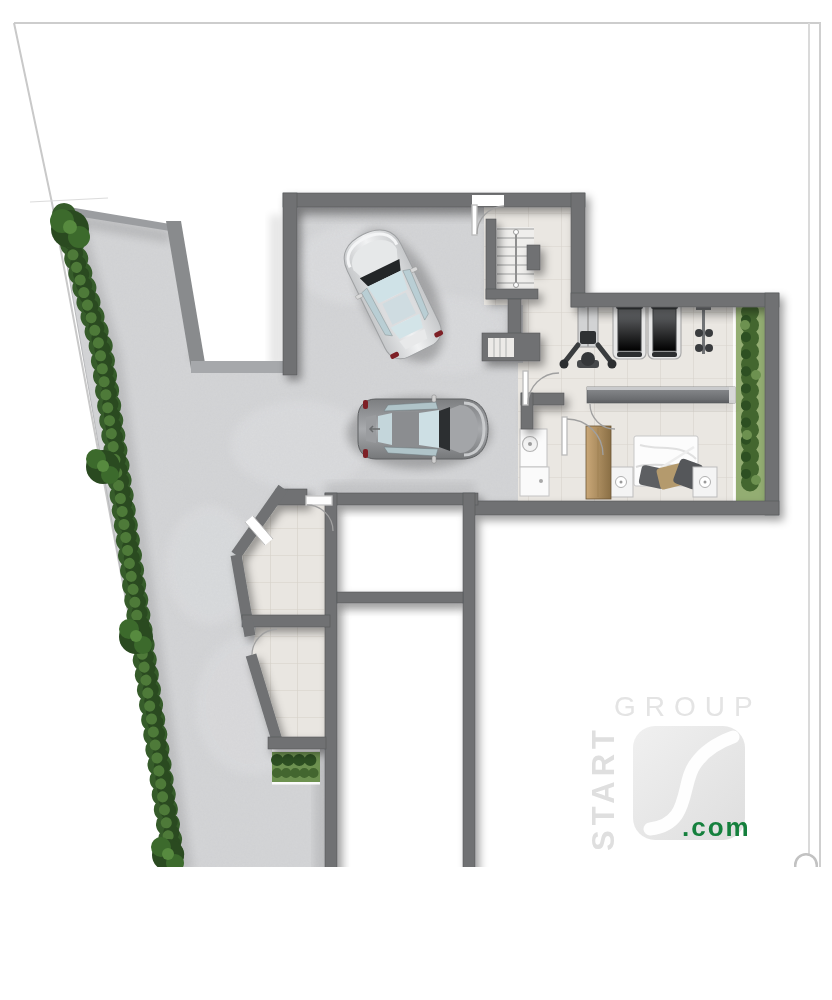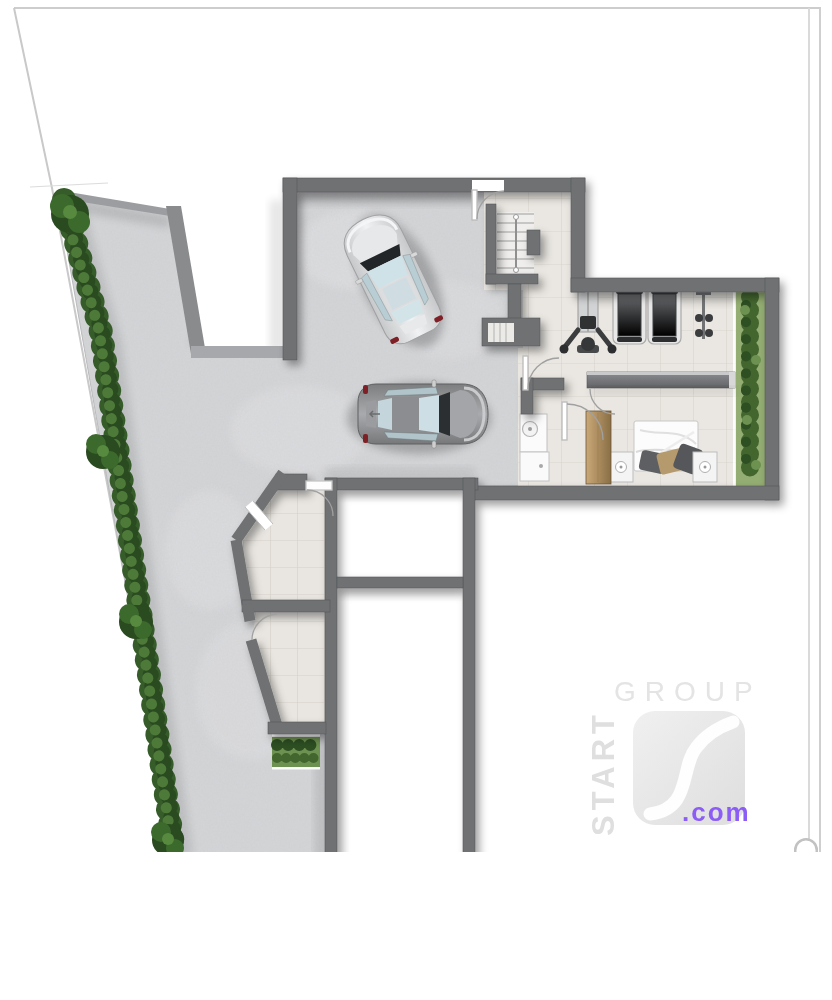--- a/index.html
+++ b/index.html
@@ -1,24 +1,24 @@
 <!DOCTYPE html>
 <html><head>
 <meta charset="utf-8">
 <style>
   html,body{margin:0;padding:0;background:#fff;}
   #canvas{position:relative;width:832px;height:852px;background:#ffffff;overflow:hidden;
-          font-family:"Liberation Sans",sans-serif;}
+          font-family:"Liberation Sans",sans-serif;margin-top:15px;}
   #plan-svg{position:absolute;left:0;top:0;}
   .wm{position:absolute;color:#e2e2e2;pointer-events:none;user-select:none;}
   #wm-group{left:614px;top:676px;font-size:28px;font-weight:400;letter-spacing:9px;color:#e4e4e4;}
   #wm-start{left:520px;top:756px;width:166px;height:34px;text-align:center;
             transform:rotate(-90deg);font-size:31px;font-weight:bold;letter-spacing:5px;color:#dfdfdf;}
   #wm-square{position:absolute;left:630px;top:708px;pointer-events:none;}
-  #wm-com{left:682px;top:797px;font-size:26px;font-weight:bold;letter-spacing:2px;color:#8b5cf6;}
+  #wm-com{left:682px;top:797px;font-size:26px;font-weight:bold;letter-spacing:2px;color:#15803d;}
 </style>
 </head>
 <body>
 
 <div id="canvas">
 
 <svg id="plan-svg" width="832" height="1000" viewBox="0 0 832 1000">
   <defs>
     <pattern id="tile33" width="33" height="33" patternUnits="userSpaceOnUse">
       <rect width="33" height="33" fill="#eae7e2"></rect>

